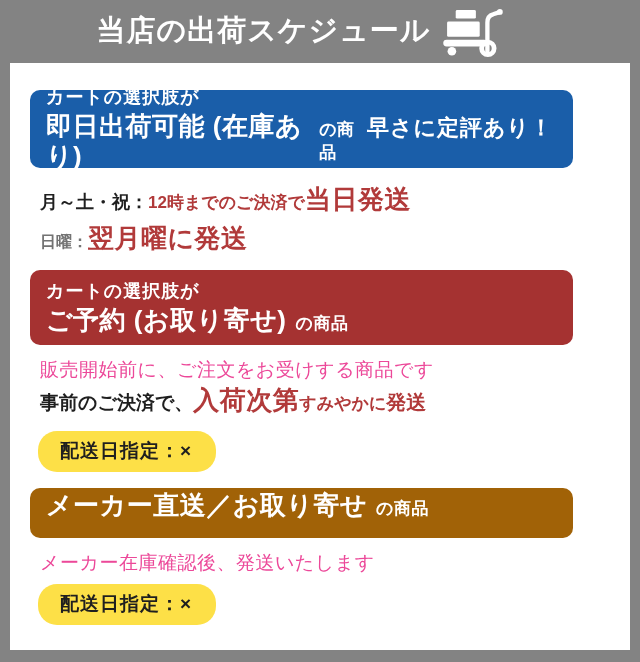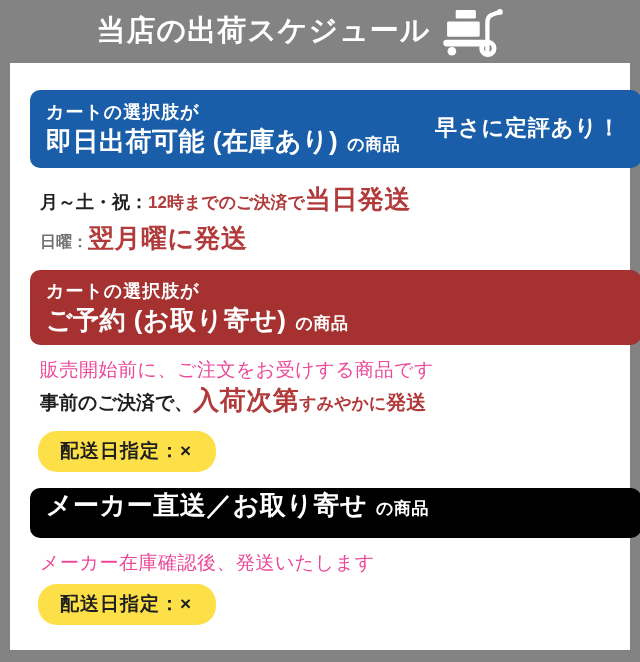--- a/index.html
+++ b/index.html
@@ -22,29 +22,29 @@
   .header-icon { width:60px; height:48px; margin-top:2px; }
 
   
   .panel {
     position:absolute; left:10px; top:63px; width:620px; height:587px;
     background:#ffffff;
   }
 
   
   .banner {
-    margin:0 18px 0 20px; width:611px; border-radius:10px;
+    margin:0 18px 0 20px; width:543px; border-radius:10px;
     color:#ffffff; display:flex; align-items:center; justify-content:space-between;
     padding:10px 18px 12px 16px;
   }
   .banner.blue { background:#1a5ea9; margin-top:27px; height:78px; }
   .banner.red2 { background:#a53231; margin-top:10px; height:75px; }
-  .banner.red3 { background:#000000; margin-top:16px; height:50px; padding-top:6px; padding-bottom:24px; }
+  .banner.red3 { background:#a16207; margin-top:16px; height:50px; padding-top:6px; padding-bottom:24px; }
   .banner-caption { font-size:18px; font-weight:bold; letter-spacing:1px; line-height:24px; }
-  .banner-main   { display:flex; align-items:baseline; margin-top:2px;text-align:center; }
+  .banner-main   { display:flex; align-items:baseline; margin-top:2px; }
   .banner-highlight { font-size:26px; font-weight:bold; letter-spacing:0.5px; line-height:30px; }
   .banner-suffix { font-size:17px; font-weight:bold; margin-left:9px; letter-spacing:0.5px; }
   .banner-note { font-size:22px; font-weight:bold; letter-spacing:1px; white-space:nowrap; margin-right:2px; align-self:center; }
 
   
   .rules { margin-left:30px; margin-top:14px; }
   .rules p { white-space:nowrap; }
   .r-line1 { line-height:34px; }
   .r-line2 { line-height:36px; }
   .lbl-b18 { color:#1f1f1f; font-size:18px; font-weight:bold; }

